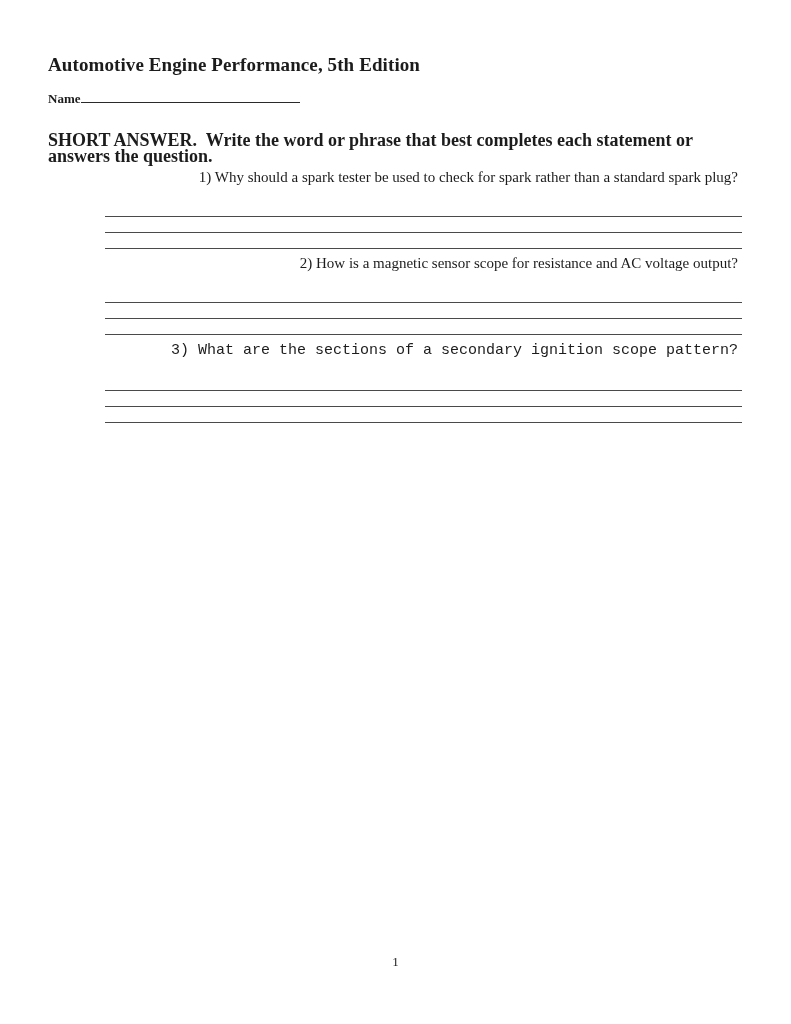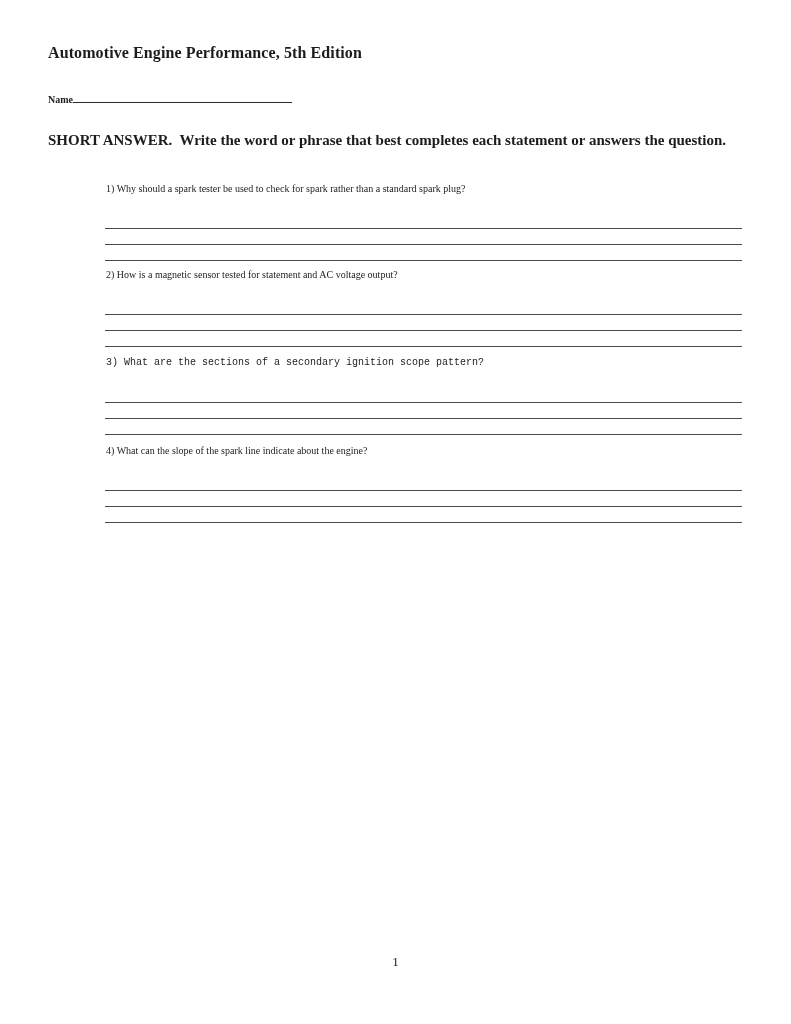--- a/index.html
+++ b/index.html
@@ -12,64 +12,65 @@
     width: 791px;
     height: 1024px;
     background: #ffffff;
     font-family: "Liberation Serif", serif;
     color: #1c1c1c;
     overflow: hidden;
   }
   .doc-header {
     position: absolute;
     left: 48px;
-    top: 45px;
-    font-size: 16px;
+    top: 57px;
+    font-size: 19px;
     line-height: 15px;
     font-weight: 600;
     letter-spacing: 0.1px;
   }
   .name-row {
     position: absolute;
     left: 48px;
     top: 89px;
-    font-size: 10px;
+    font-size: 13px;
     font-weight: 600;
   }
   .name-underline {
     display: inline-block;
     width: 219px;
     height: 13px;
     border-bottom: 1.5px solid #2a2a2a;
     vertical-align: baseline;
   }
   .section-heading {
     position: absolute;
     left: 48px;
     top: 132px;
     width: 700px;
-    font-size: 15px;
+    font-size: 18px;
     font-weight: bold;
     line-height: 16px;
     white-space: pre-wrap;
   }
   .question {
     position: absolute;
     left: 90px;
     width: 652px;
   }
   .q1 { top: 165px; }
   .q2 { top: 251px; }
   .q3 { top: 339px; font-family: Liberation Mono, monospace; }
   .q4 { top: 427px; }
   .q5 { top: 514px; }
   .q-text {
-    margin: 16px;
-    font-size: 10px;
+    margin: 4px;
+    font-size: 15px;
     line-height: 16px;
+    text-align: right;
   }
   .answer-lines {
     margin-left: 15px;
     margin-top: 16px;
   }
   .answer-line {
     height: 15px;
     border-bottom: 1px solid #4a4a4a;
   }
   .page-number {
@@ -97,42 +98,34 @@
   <div class="question q1">
     <p class="q-text"><span>1)</span> <span>Why should a spark tester be used to check for spark rather than a standard spark plug?</span></p>
     <div class="answer-lines">
       <div class="answer-line"></div>
       <div class="answer-line"></div>
       <div class="answer-line"></div>
     </div>
   </div>
 
   <div class="question q2">
-    <p class="q-text"><span>2)</span> <span>How is a magnetic sensor tested for statement and AC voltage output?</span></p>
+    <p class="q-text"><span>2)</span> <span>How is a magnetic sensor scope for resistance and AC voltage output?</span></p>
     <div class="answer-lines">
       <div class="answer-line"></div>
       <div class="answer-line"></div>
       <div class="answer-line"></div>
     </div>
   </div>
 
   <div class="question q3">
     <p class="q-text"><span>3)</span> <span>What are the sections of a secondary ignition scope pattern?</span></p>
     <div class="answer-lines">
       <div class="answer-line"></div>
       <div class="answer-line"></div>
       <div class="answer-line"></div>
     </div>
   </div>
 
-  <div class="question q4">
-    <p class="q-text"><span>4)</span> <span>What can the slope of the spark line indicate about the engine?</span></p>
-    <div class="answer-lines">
-      <div class="answer-line"></div>
-      <div class="answer-line"></div>
-      <div class="answer-line"></div>
-    </div>
-  </div>
 
 
   <div class="page-number">1</div>
 
 </div>
 
 </body></html>

